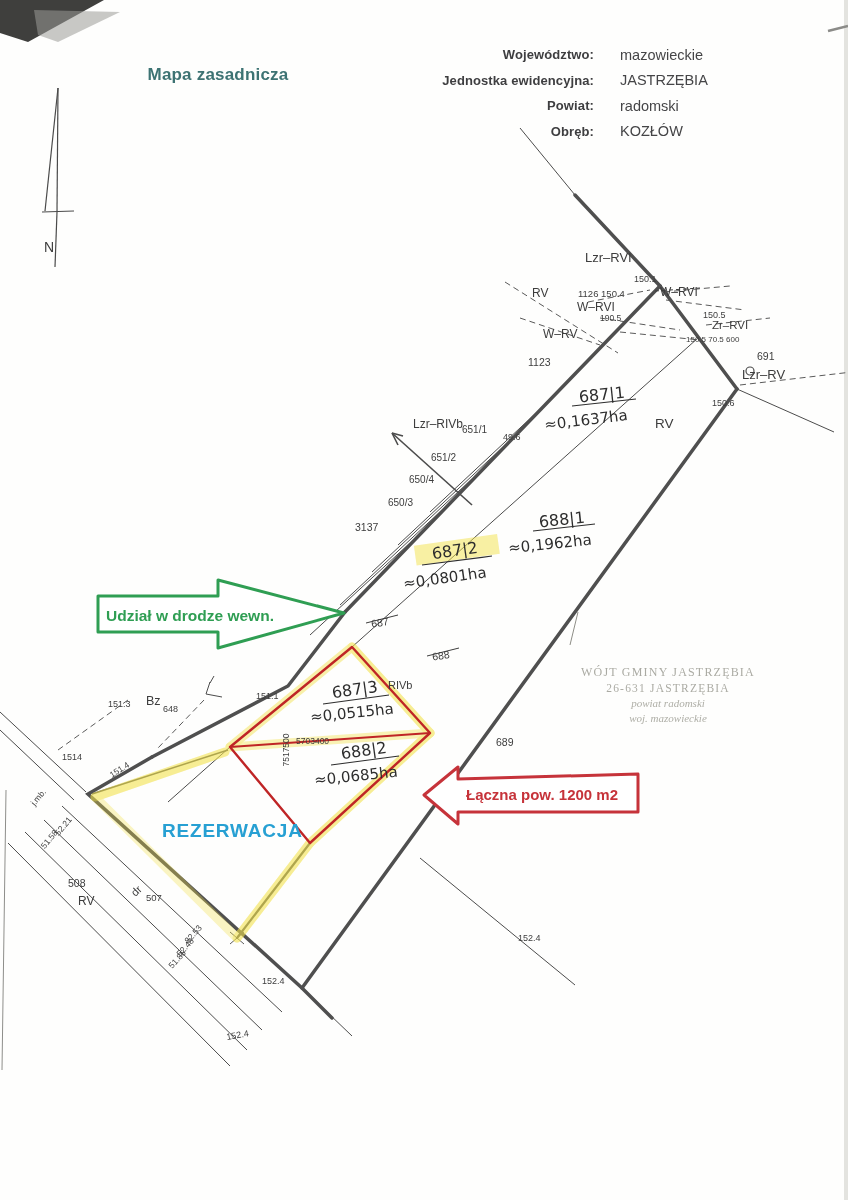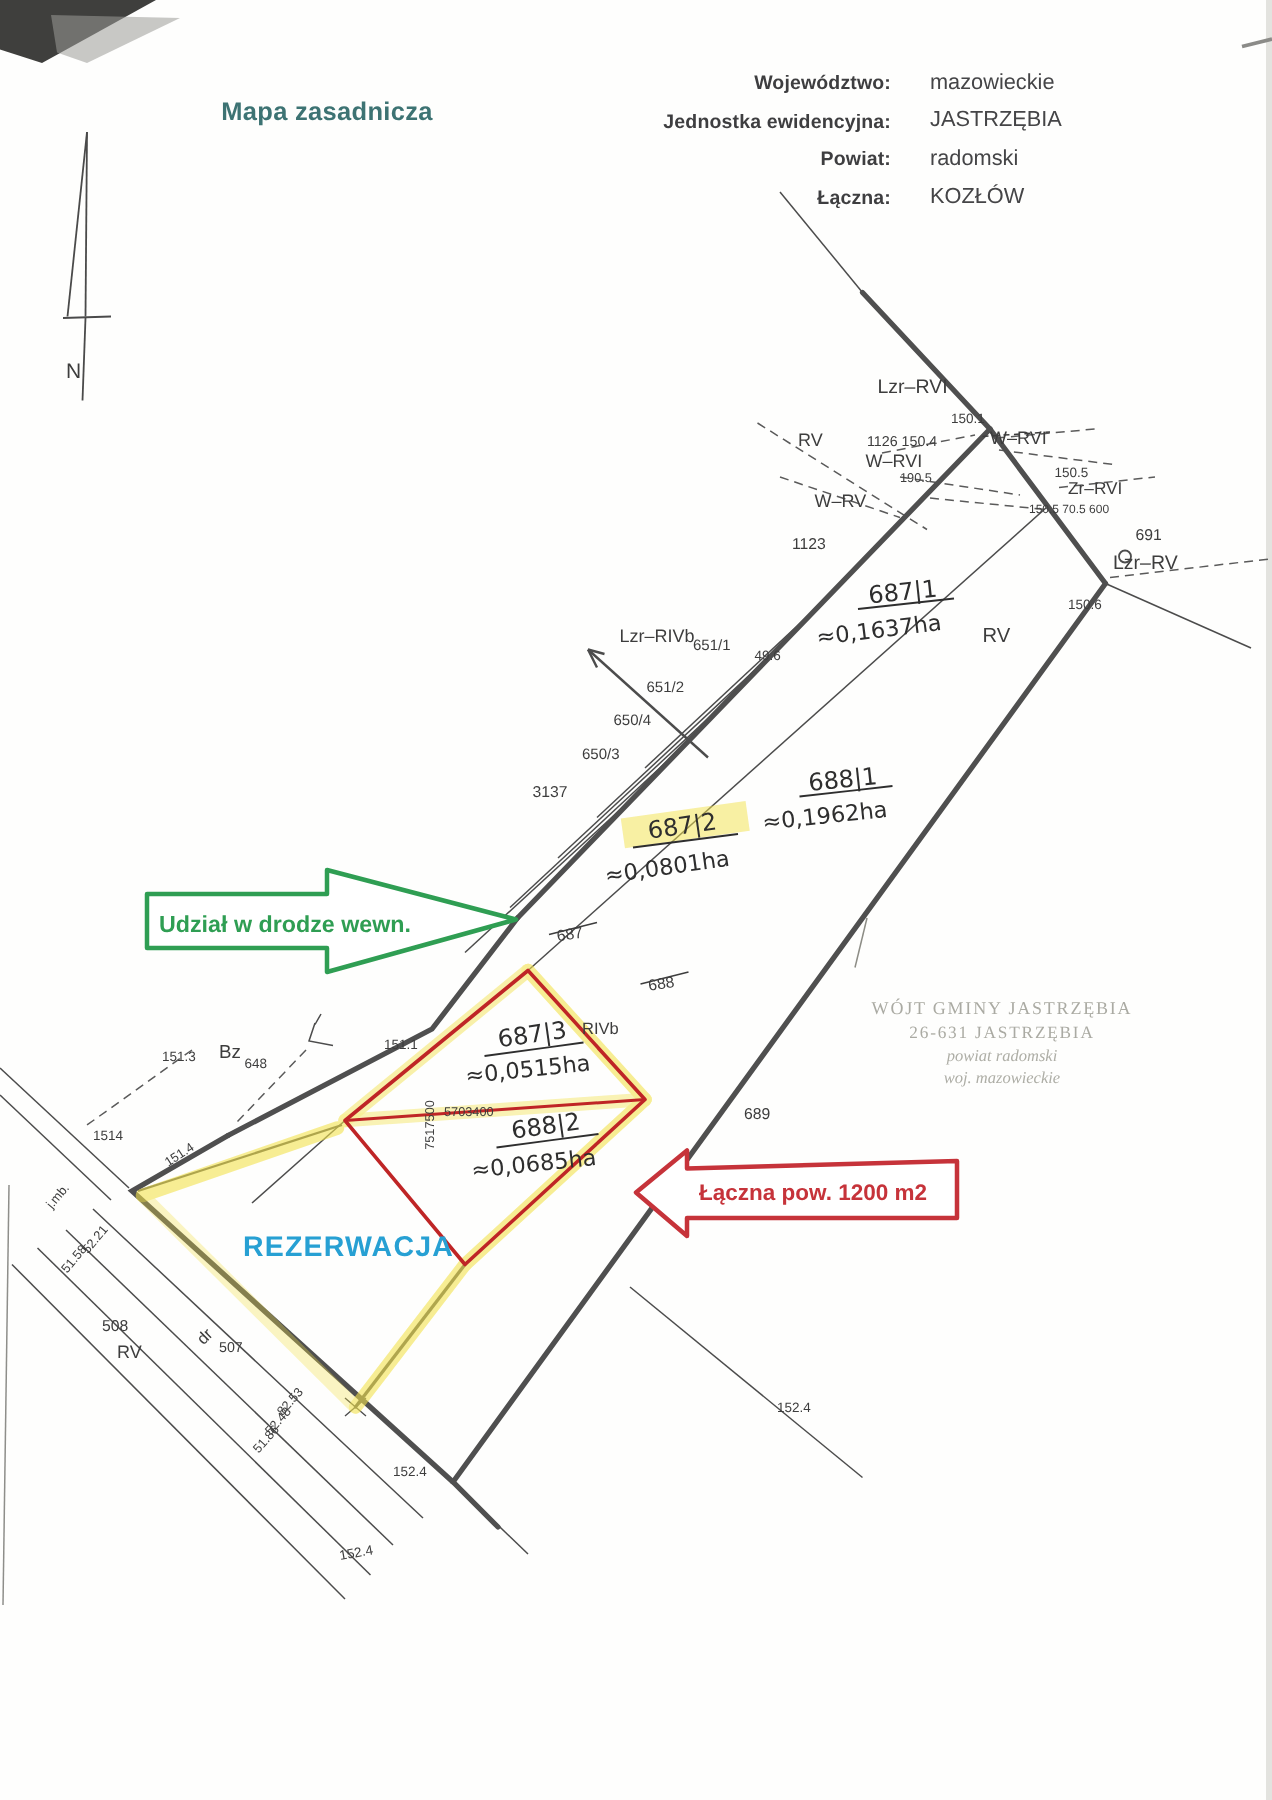--- a/index.html
+++ b/index.html
@@ -44,21 +44,21 @@
     </div>
     <div class="hdr-row">
       <div class="hdr-label">Jednostka ewidencyjna:</div>
       <div class="hdr-value">JASTRZĘBIA</div>
     </div>
     <div class="hdr-row">
       <div class="hdr-label">Powiat:</div>
       <div class="hdr-value">radomski</div>
     </div>
     <div class="hdr-row">
-      <div class="hdr-label">Łączna:</div>
+      <div class="hdr-label">Obręb:</div>
       <div class="hdr-value">KOZŁÓW</div>
     </div>
   </div>
 
   <svg width="848" height="1200" viewBox="0 0 848 1200">
 
     <g>
       <polygon points="0,0 104,0 28,42 0,33" fill="#3f3f3d"></polygon>
       <polygon points="34,10 120,12 58,42 38,35" fill="#9b9b97" opacity="0.55"></polygon>
       <path d="M 828,31 L 848,26" stroke="#8b8b88" stroke-width="2.5" fill="none"></path>

